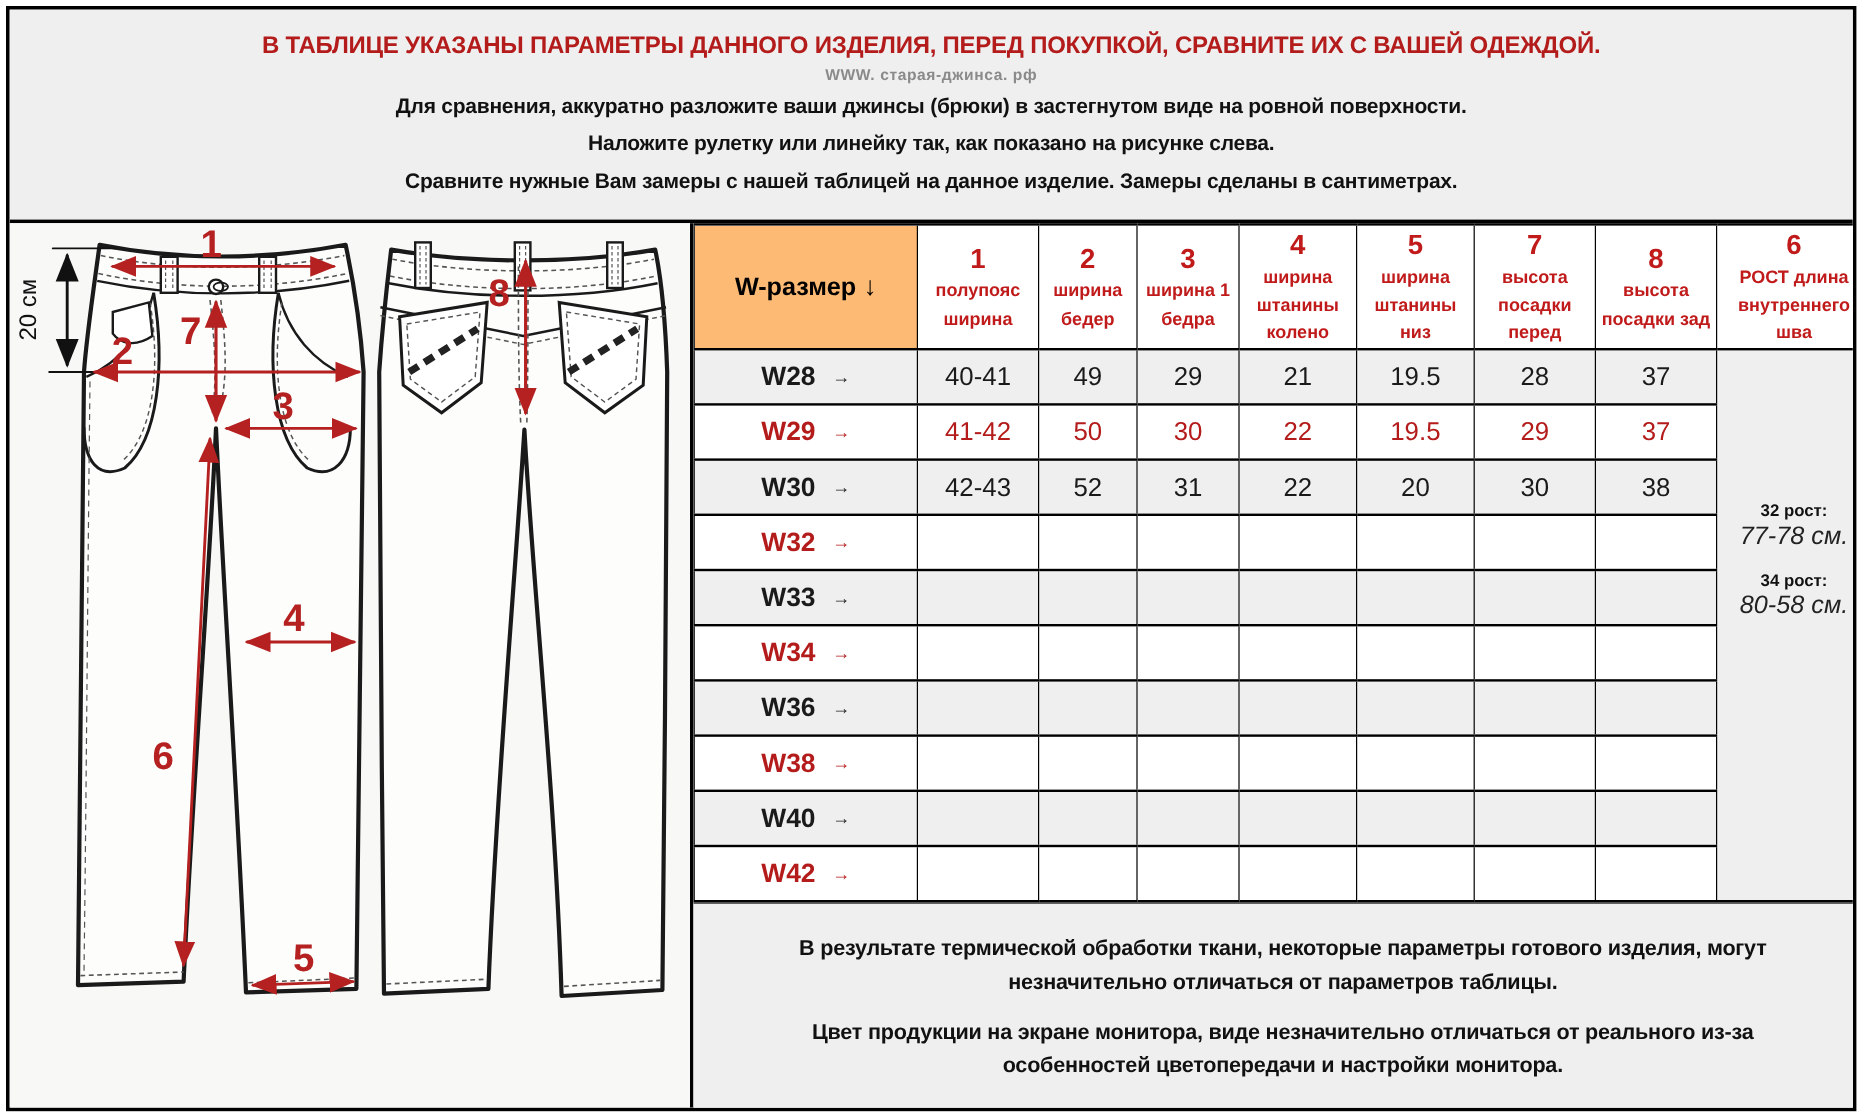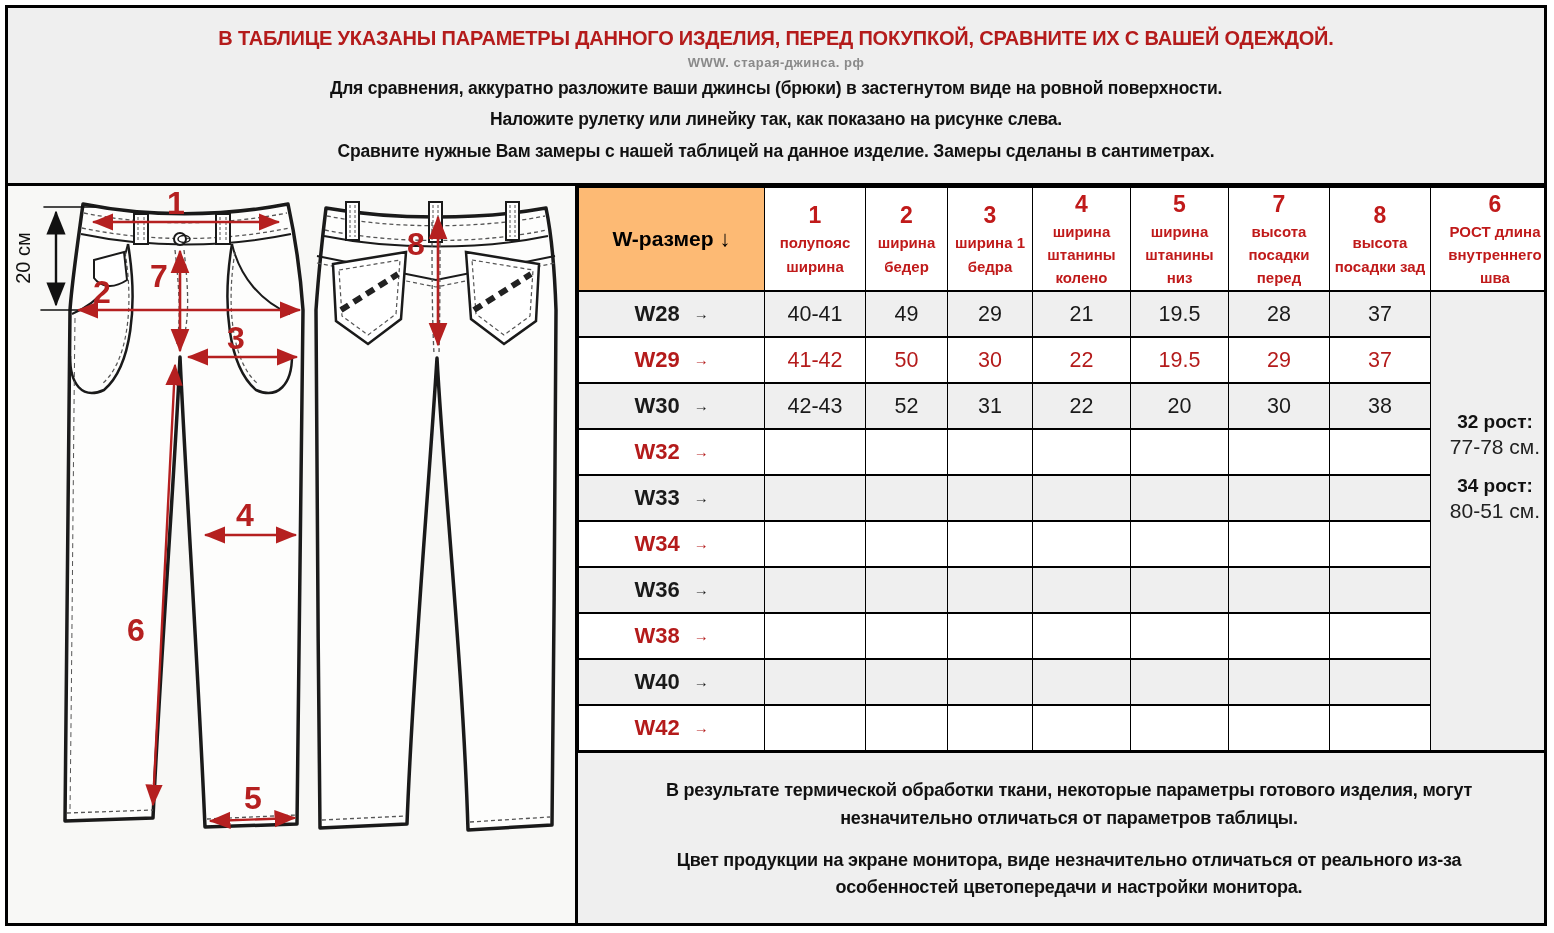--- a/index.html
+++ b/index.html
@@ -75,22 +75,22 @@
   tr.data-row.white .size-cell, tr.data-row.white .val-cell{color:#b41b1b;text-align:center;}
   .val-cell{font-size:21.5px;font-weight:400;}
   td.rost-cell{
     background:#efefef;
     vertical-align:middle;
   }
   .rost-inner{
     display:flex;flex-direction:column;align-items:center;justify-content:center;
     padding-bottom:95px;gap:2px;
   }
-  .rost-bold{font-size:19px;font-weight:bold;color:#111;}
-  .rost-reg{font-size:21px;font-weight:400;color:#222;margin-bottom:14px;}
+  .rost-bold{font-size:14px;font-weight:bold;color:#111;}
+  .rost-reg{font-size:21px;font-weight:400;color:#222;margin-bottom:14px;font-style:italic;}
   
   .notes{
     flex:1;
     background:#efefef;
     border-top:1px solid #000;
     display:flex;flex-direction:column;align-items:center;justify-content:center;
     gap:14px;
     text-align:center;
   }
   .notes p{
@@ -290,21 +290,21 @@
               <td class="val-cell">29</td>
               <td class="val-cell">21</td>
               <td class="val-cell">19.5</td>
               <td class="val-cell">28</td>
               <td class="val-cell">37</td>
               <td class="rost-cell" rowspan="10">
                 <div class="rost-inner">
                   <div class="rost-bold">32 рост:</div>
                   <div class="rost-reg">77-78 см.</div>
                   <div class="rost-bold">34 рост:</div>
-                  <div class="rost-reg">80-51 см.</div>
+                  <div class="rost-reg">80-58 см.</div>
                 </div>
               </td>
             </tr>
             <tr class="data-row white">
               <td class="size-cell"><span>W29</span><span class="r-arrow">→</span></td>
               <td class="val-cell">41-42</td>
               <td class="val-cell">50</td>
               <td class="val-cell">30</td>
               <td class="val-cell">22</td>
               <td class="val-cell">19.5</td>

